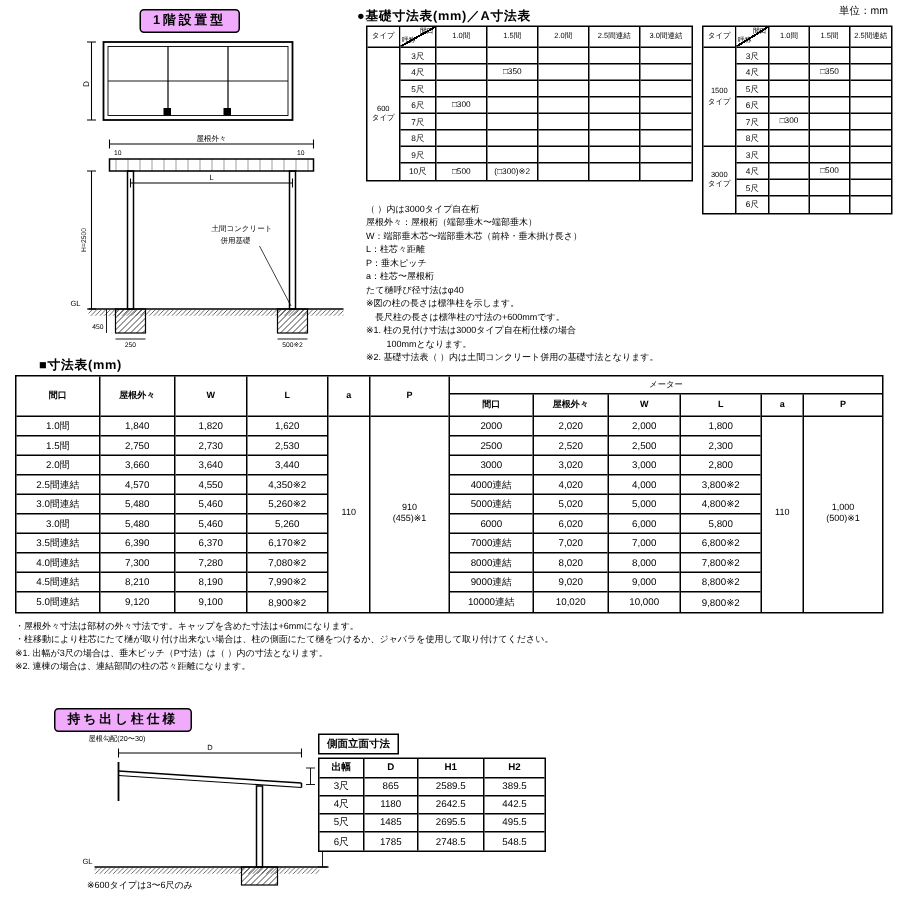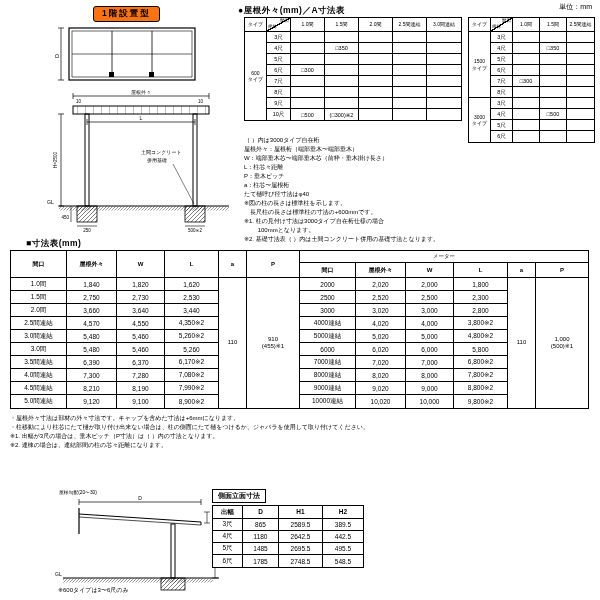--- a/index.html
+++ b/index.html
@@ -3,21 +3,21 @@
 <meta charset="utf-8">
 <style>
   * { margin:0; padding:0; box-sizing:border-box; }
   html,body { width:600px; height:600px; background:#fff; color:#000;
     font-family:"Liberation Sans","DejaVu Sans",sans-serif; }
   .page { position:relative; width:600px; height:600px; overflow:hidden; background:#fff; }
   .abs { position:absolute; }
   .unit { font-size:7px; }
   .heading { font-size:8.5px; font-weight:bold; letter-spacing:.5px; }
   .hbox { border:1px solid #000; border-radius:3px; padding:1px 8px; font-size:8.5px;
-    font-weight:bold; letter-spacing:2px; background:#f97316; }
+    font-weight:bold; letter-spacing:2px; background:#f0abfc; }
   .hbox2 { border:1px solid #000; padding:1px 5px; font-size:7px; font-weight:bold; background:#fff; }
 
   
   .ctable { display:flex; border:1.4px solid #000; background:#fff; width:max-content; }
   .dcol { display:flex; flex-direction:column; border-right:1px solid #000; }
   .grpL { display:flex; border-right:1px solid #000; }
   .grpL .dcol:last-child { border-right:0; }
   .grpR { display:flex; flex-direction:column; }
   .bandR { height:12px; border-bottom:1px solid #000; display:flex; align-items:center;
     justify-content:center; font-size:5.5px; }
@@ -147,21 +147,21 @@
       <line x1="32" y1="138" x2="52" y2="138"></line>
       <line x1="140" y1="138" x2="160" y2="138"></line>
     </g>
     <text x="42" y="143.5" font-size="4.5" text-anchor="middle">250</text>
     <text x="150" y="143.5" font-size="4.5" text-anchor="middle">500※2</text>
     <line x1="128" y1="76" x2="149" y2="116" stroke="#000" stroke-width="0.5"></line>
     <text x="96" y="66" font-size="5">土間コンクリート</text>
     <text x="102" y="74" font-size="5">併用基礎</text>
   </svg>
 
-  <div class="abs heading" style="left:238px;top:5px">●屋根外々(mm)／A寸法表</div>
+  <div class="abs heading" style="left:238px;top:5px">●基礎寸法表(mm)／A寸法表</div>
 
   <div class="abs" style="left:244px;top:17px;display:flex;gap:6px;align-items:flex-start">
 
     <div class="ctable ftable">
       <div class="dcol w22">
         <div class="hc">タイプ</div>
         <div class="tall">600
 タイプ</div>
       </div>
       <div class="dcol w24">
@@ -486,20 +486,21 @@
     </div>
   </div>
 
   <div class="abs notes" style="left:10px;top:414px;width:560px">
       <div class="cell">・屋根外々寸法は部材の外々寸法です。キャップを含めた寸法は+6mmになります。</div>
       <div class="cell">・柱移動により柱芯にたて樋が取り付け出来ない場合は、柱の側面にたて樋をつけるか、ジャバラを使用して取り付けてください。</div>
       <div class="cell">※1. 出幅が3尺の場合は、垂木ピッチ（P寸法）は（ ）内の寸法となります。</div>
       <div class="cell">※2. 連棟の場合は、連結部間の柱の芯々距離になります。</div>
     </div>
 
+  <div class="abs hbox" style="left:36px;top:472px">持ち出し柱仕様</div>
 
   <svg class="abs" style="left:55px;top:486px" width="170" height="108" viewBox="0 0 170 108">
     <defs>
       <pattern id="fh2" width="4" height="4" patternUnits="userSpaceOnUse">
         <path d="M0,4 L4,0" stroke="#000" stroke-width="0.5"></path>
       </pattern>
       <pattern id="gh2" width="3" height="3" patternUnits="userSpaceOnUse">
         <path d="M0,3 L3,0" stroke="#000" stroke-width="0.4"></path>
       </pattern>
     </defs>

